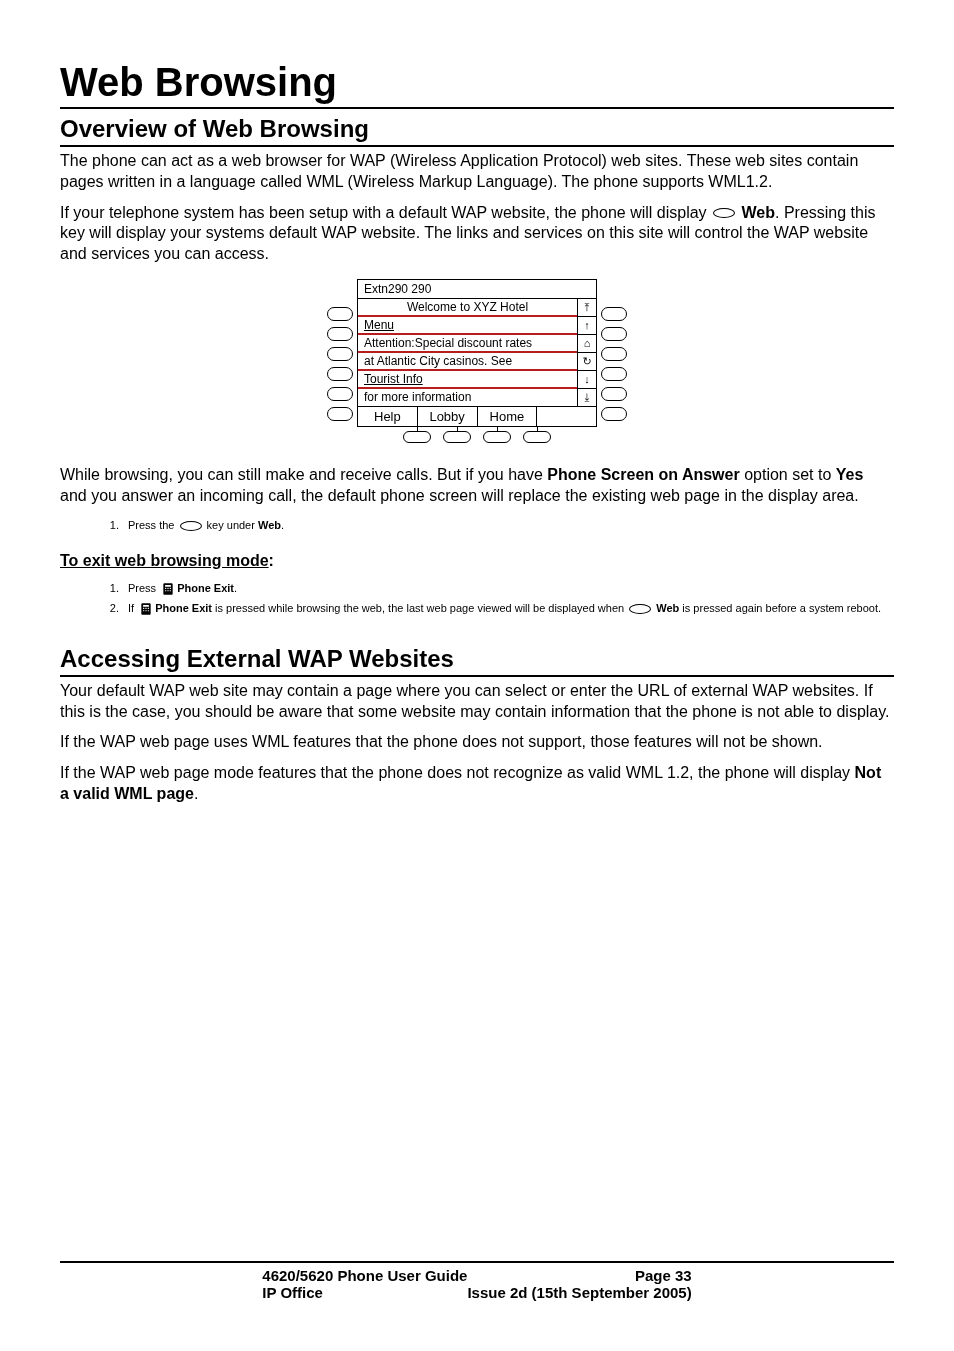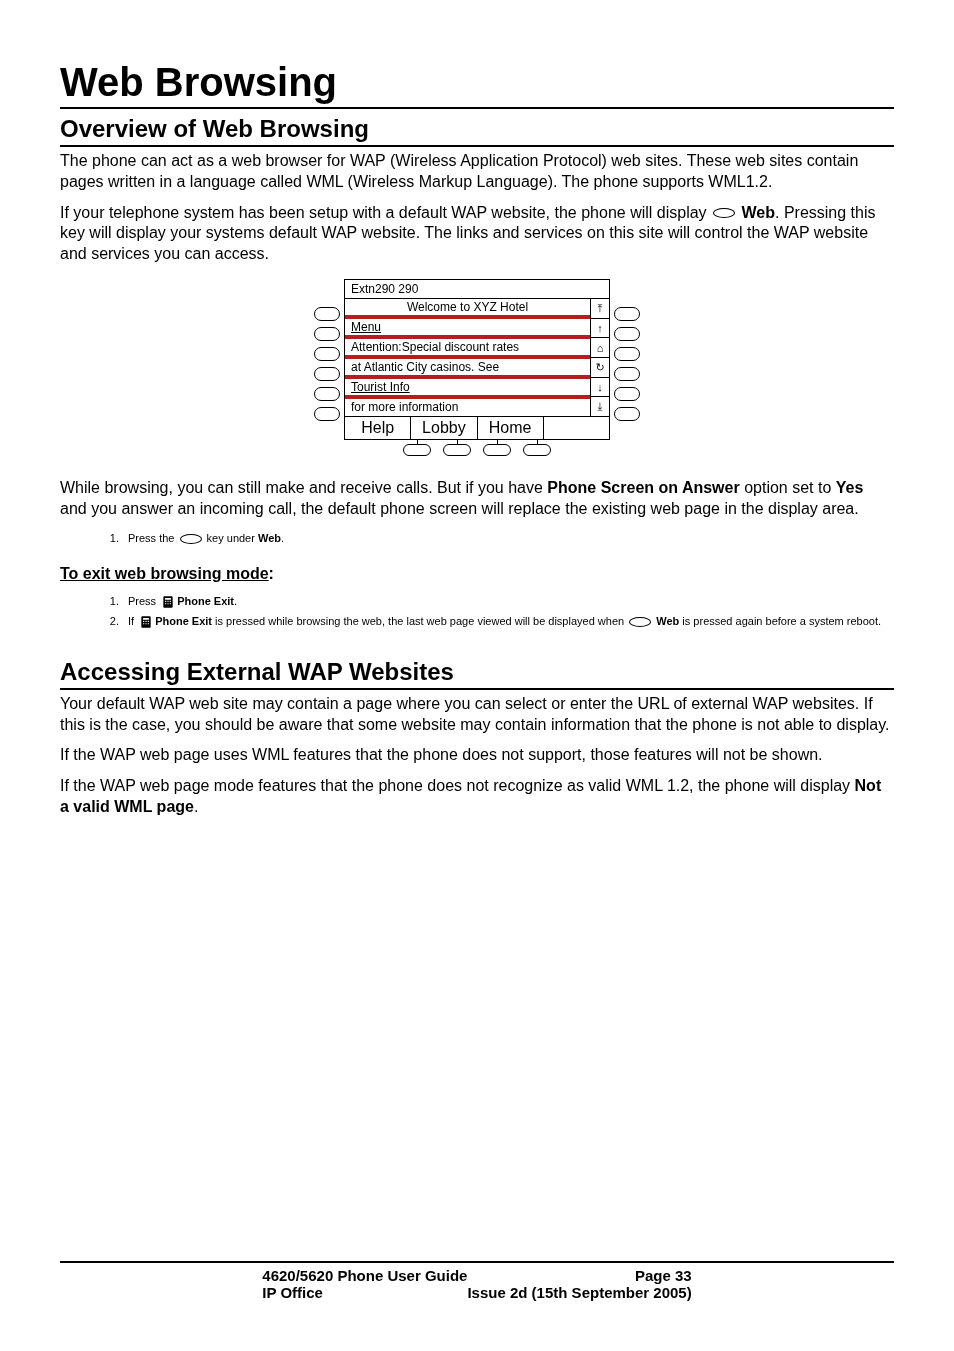--- a/index.html
+++ b/index.html
@@ -13,33 +13,33 @@
   .bold { font-weight: bold; }
   .underline-bold { text-decoration: underline; font-weight: bold; }
   .step-list { list-style: decimal; padding-left: 62px; font-size: 11px; line-height: 1.5; margin-bottom: 18px; }
   .step-list li { margin-bottom: 4px; padding-left: 6px; }
   .icon-oval { display: inline-block; width: 22px; height: 10px; border: 1.5px solid #000; border-radius: 50%; vertical-align: middle; margin: 0 2px; }
   .icon-phone { display: inline-block; vertical-align: middle; margin: 0 2px; }
   .figure { display: flex; justify-content: center; margin: 14px 0 22px 0; }
   .phone-screen { display: flex; align-items: flex-start; gap: 4px; }
   .side-btn-col { display: flex; flex-direction: column; gap: 6px; padding-top: 28px; }
   .side-btn { width: 26px; height: 14px; border: 1.5px solid #000; border-radius: 7px; background: #fff; }
-  .screen-box { border: 1.5px solid #000; font-family: "Arial Narrow", Arial, sans-serif; font-size: 12px; width: 266px; background: #fff; }
+  .screen-box { border: 1.5px solid #000; font-family: "Arial Narrow", Arial, sans-serif; font-size: 12px; width: 240px; background: #fff; }
   .screen-title { border-bottom: 1px solid #000; padding: 2px 6px; }
   .screen-content-row { display: flex; }
   .screen-lines { flex: 1; border-right: 1px solid #000; }
-  .screen-line { padding: 1px 6px; border-bottom: 4px solid #b91c1c; min-height: 17px; }
+  .screen-line { padding: 1px 6px; border-bottom: 2px solid #b91c1c; min-height: 17px; }
   .screen-line.centered { text-align: center; }
   .screen-line.underlined span { text-decoration: underline; }
   .screen-line:last-child { border-bottom: none; }
   .screen-scroll { width: 18px; display: flex; flex-direction: column; }
   .scroll-cell { flex: 1; border-bottom: 1px solid #000; display: flex; align-items: center; justify-content: center; font-size: 11px; }
   .scroll-cell:last-child { border-bottom: none; }
   .screen-softkeys { display: flex; border-top: 1px solid #000; }
-  .softkey { flex: 1; text-align: center; padding: 2px 0; font-size: 16px; border-right: 1px solid #000; position: relative; }
+  .softkey { flex: 1; text-align: center; padding: 2px 0; font-size: 13px; border-right: 1px solid #000; position: relative; }
   .softkey:last-child { border-right: none; }
   .softkey-empty { flex: 1; border-right: 1px solid #000; }
   .softkey-empty:last-child { border-right: none; }
   .bottom-btn-row { display: flex; justify-content: center; gap: 12px; margin-top: 4px; }
   .bottom-btn { width: 28px; height: 12px; border: 1.5px solid #000; border-radius: 6px; position: relative; }
   .bottom-btn::after { content: ""; position: absolute; left: 50%; top: -6px; width: 1px; height: 6px; background: #000; }
   .center-wrap { display: flex; flex-direction: column; align-items: stretch; }
   .section-sub { margin-top: 12px; margin-bottom: 8px; }
   hr.footer-rule { border: none; border-top: 2px solid #000; margin-top: 10px; }
   .footer { display: flex; justify-content: center; font-size: 15px; font-weight: bold; padding-top: 4px; }

